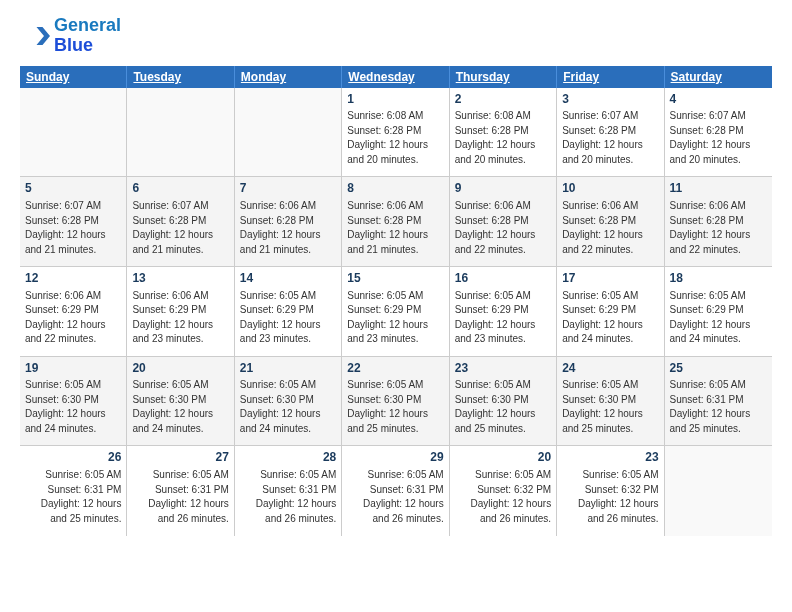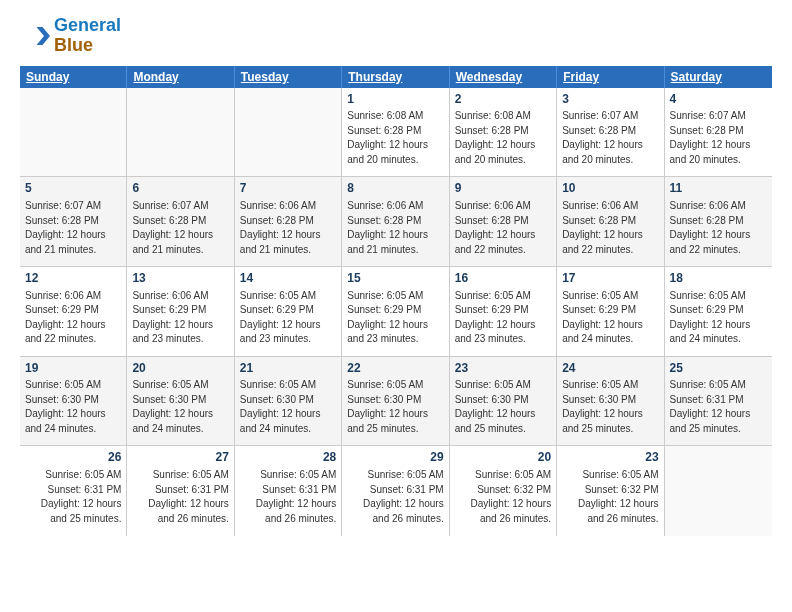--- a/index.html
+++ b/index.html
@@ -113,36 +113,36 @@
 <body>
 
 <div class="page">
   <div class="header">
     <div class="logo">
       <svg class="logo-icon" viewBox="0 0 40 40">
         <polygon points="30,8 40,20 30,32 22,32 32,20 22,8" fill="#2a6ebb"></polygon>
       </svg>
       <div class="logo-text">
         <div><span>General</span></div>
-        <div style="color:#a16207;">Blue</div>
+        <div style="color:#1d4ed8;">Blue</div>
       </div>
     </div>
     <div class="title-block">
       <div class="main-title"></div>
       <div class="subtitle"></div>
     </div>
   </div>
 
   <div class="calendar">
     <div class="cal-header">
     <div class="cal-header-cell">Sunday</div>
+        <div class="cal-header-cell">Tuesday</div>
         <div class="cal-header-cell">Monday</div>
-        <div class="cal-header-cell">Tuesday</div>
+        <div class="cal-header-cell">Wednesday</div>
         <div class="cal-header-cell">Thursday</div>
-        <div class="cal-header-cell">Wednesday</div>
         <div class="cal-header-cell">Friday</div>
         <div class="cal-header-cell">Saturday</div>
       </div>
     <div class="cal-body">
     <div class="cal-row">
           <div class="cal-cell empty"></div>
           <div class="cal-cell empty"></div>
           <div class="cal-cell empty"></div>
           <div class="cal-cell">
         <span class="day-num">1</span>

